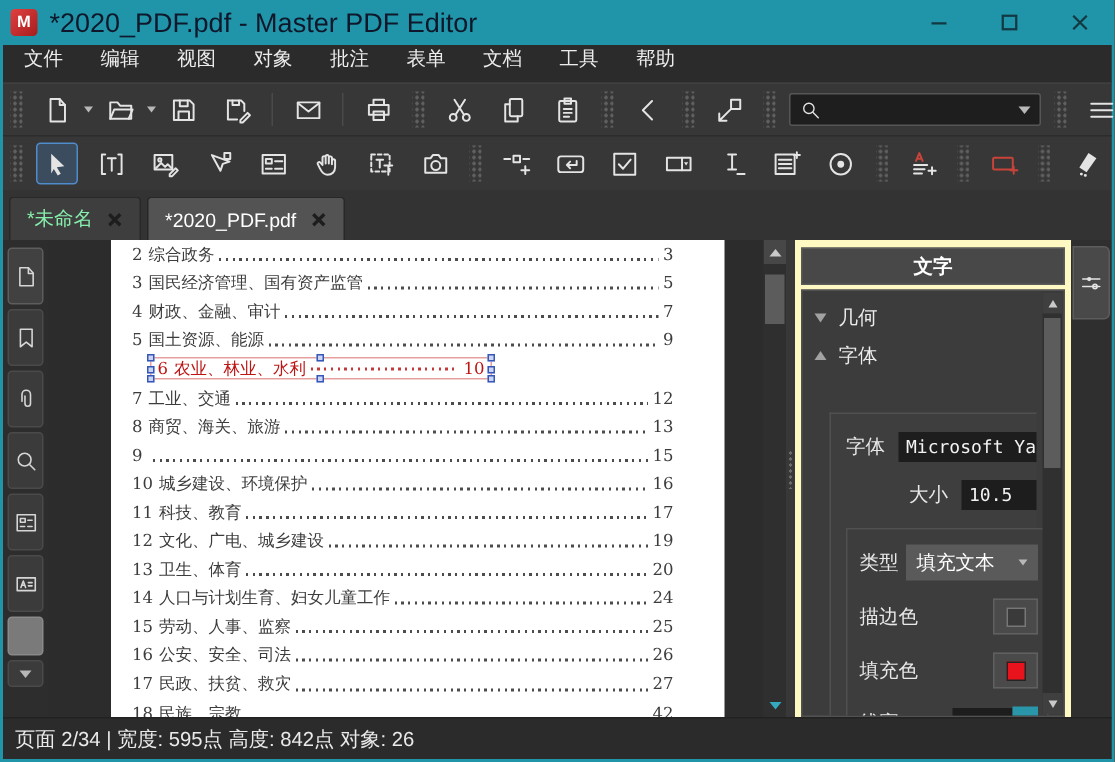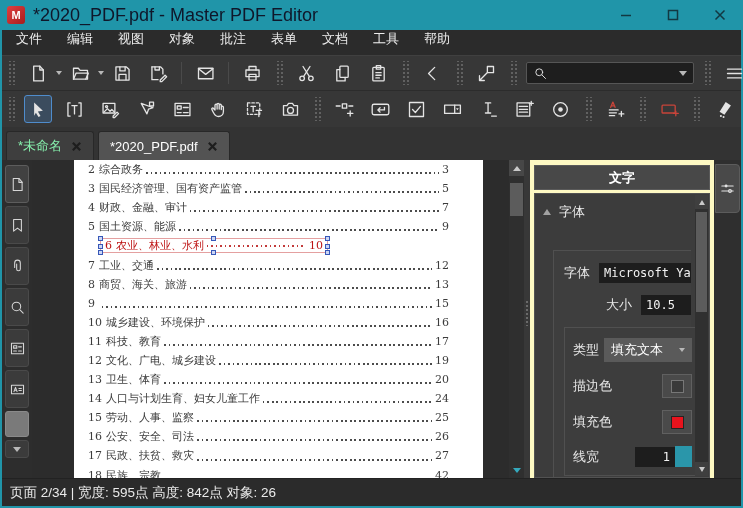--- a/index.html
+++ b/index.html
@@ -564,20 +564,24 @@
         <div class="sarr" style="background:transparent">
             <div class="tri-d teal"></div>
           </div>
       </div>
 
       <div class="splitter"></div>
 
       <div class="panel">
         <div class="panel-header">文字</div>
         <div class="panel-body">
+          <div class="psec">
+            <div class="ptri-d"></div>
+            <span>几何</span>
+          </div>
           <div class="psec">
             <div class="ptri-u"></div>
             <span>字体</span>
           </div>
 
           <div class="inset">
             <div class="frow">
               <span>字体</span>
               <span class="dfield grow" style="margin-left:9px">Microsoft YaHei</span>
             </div>

